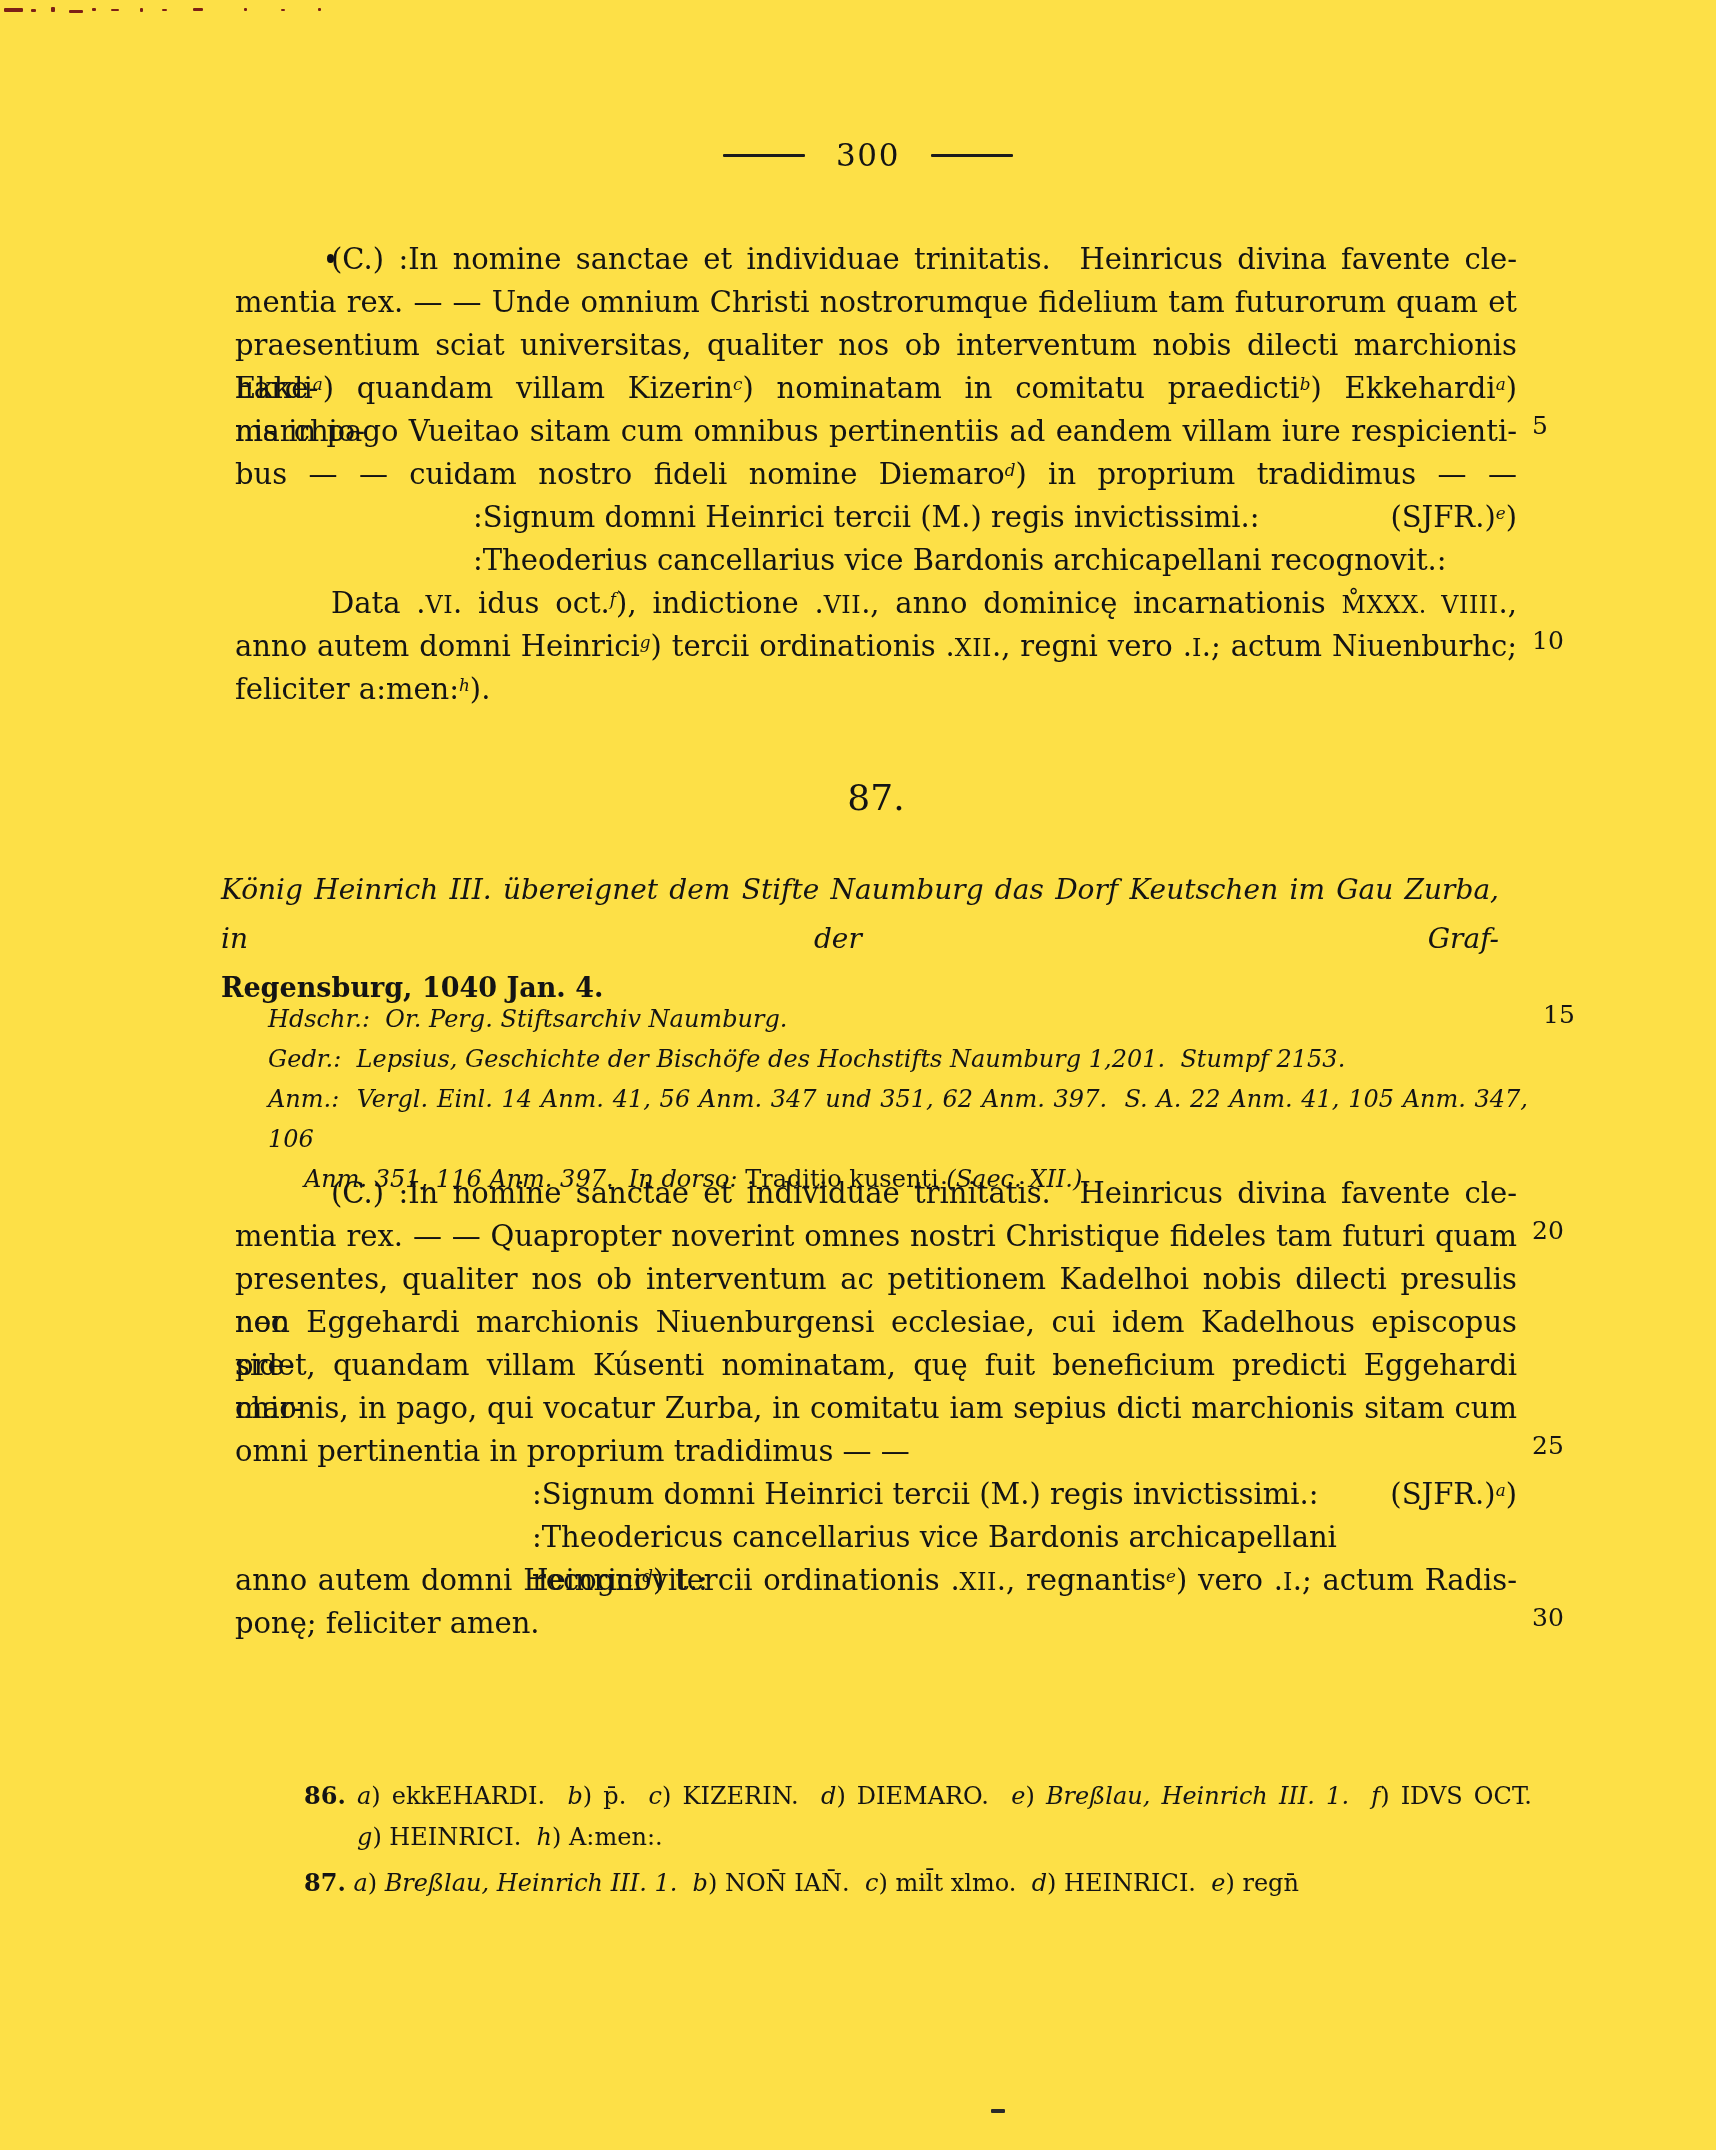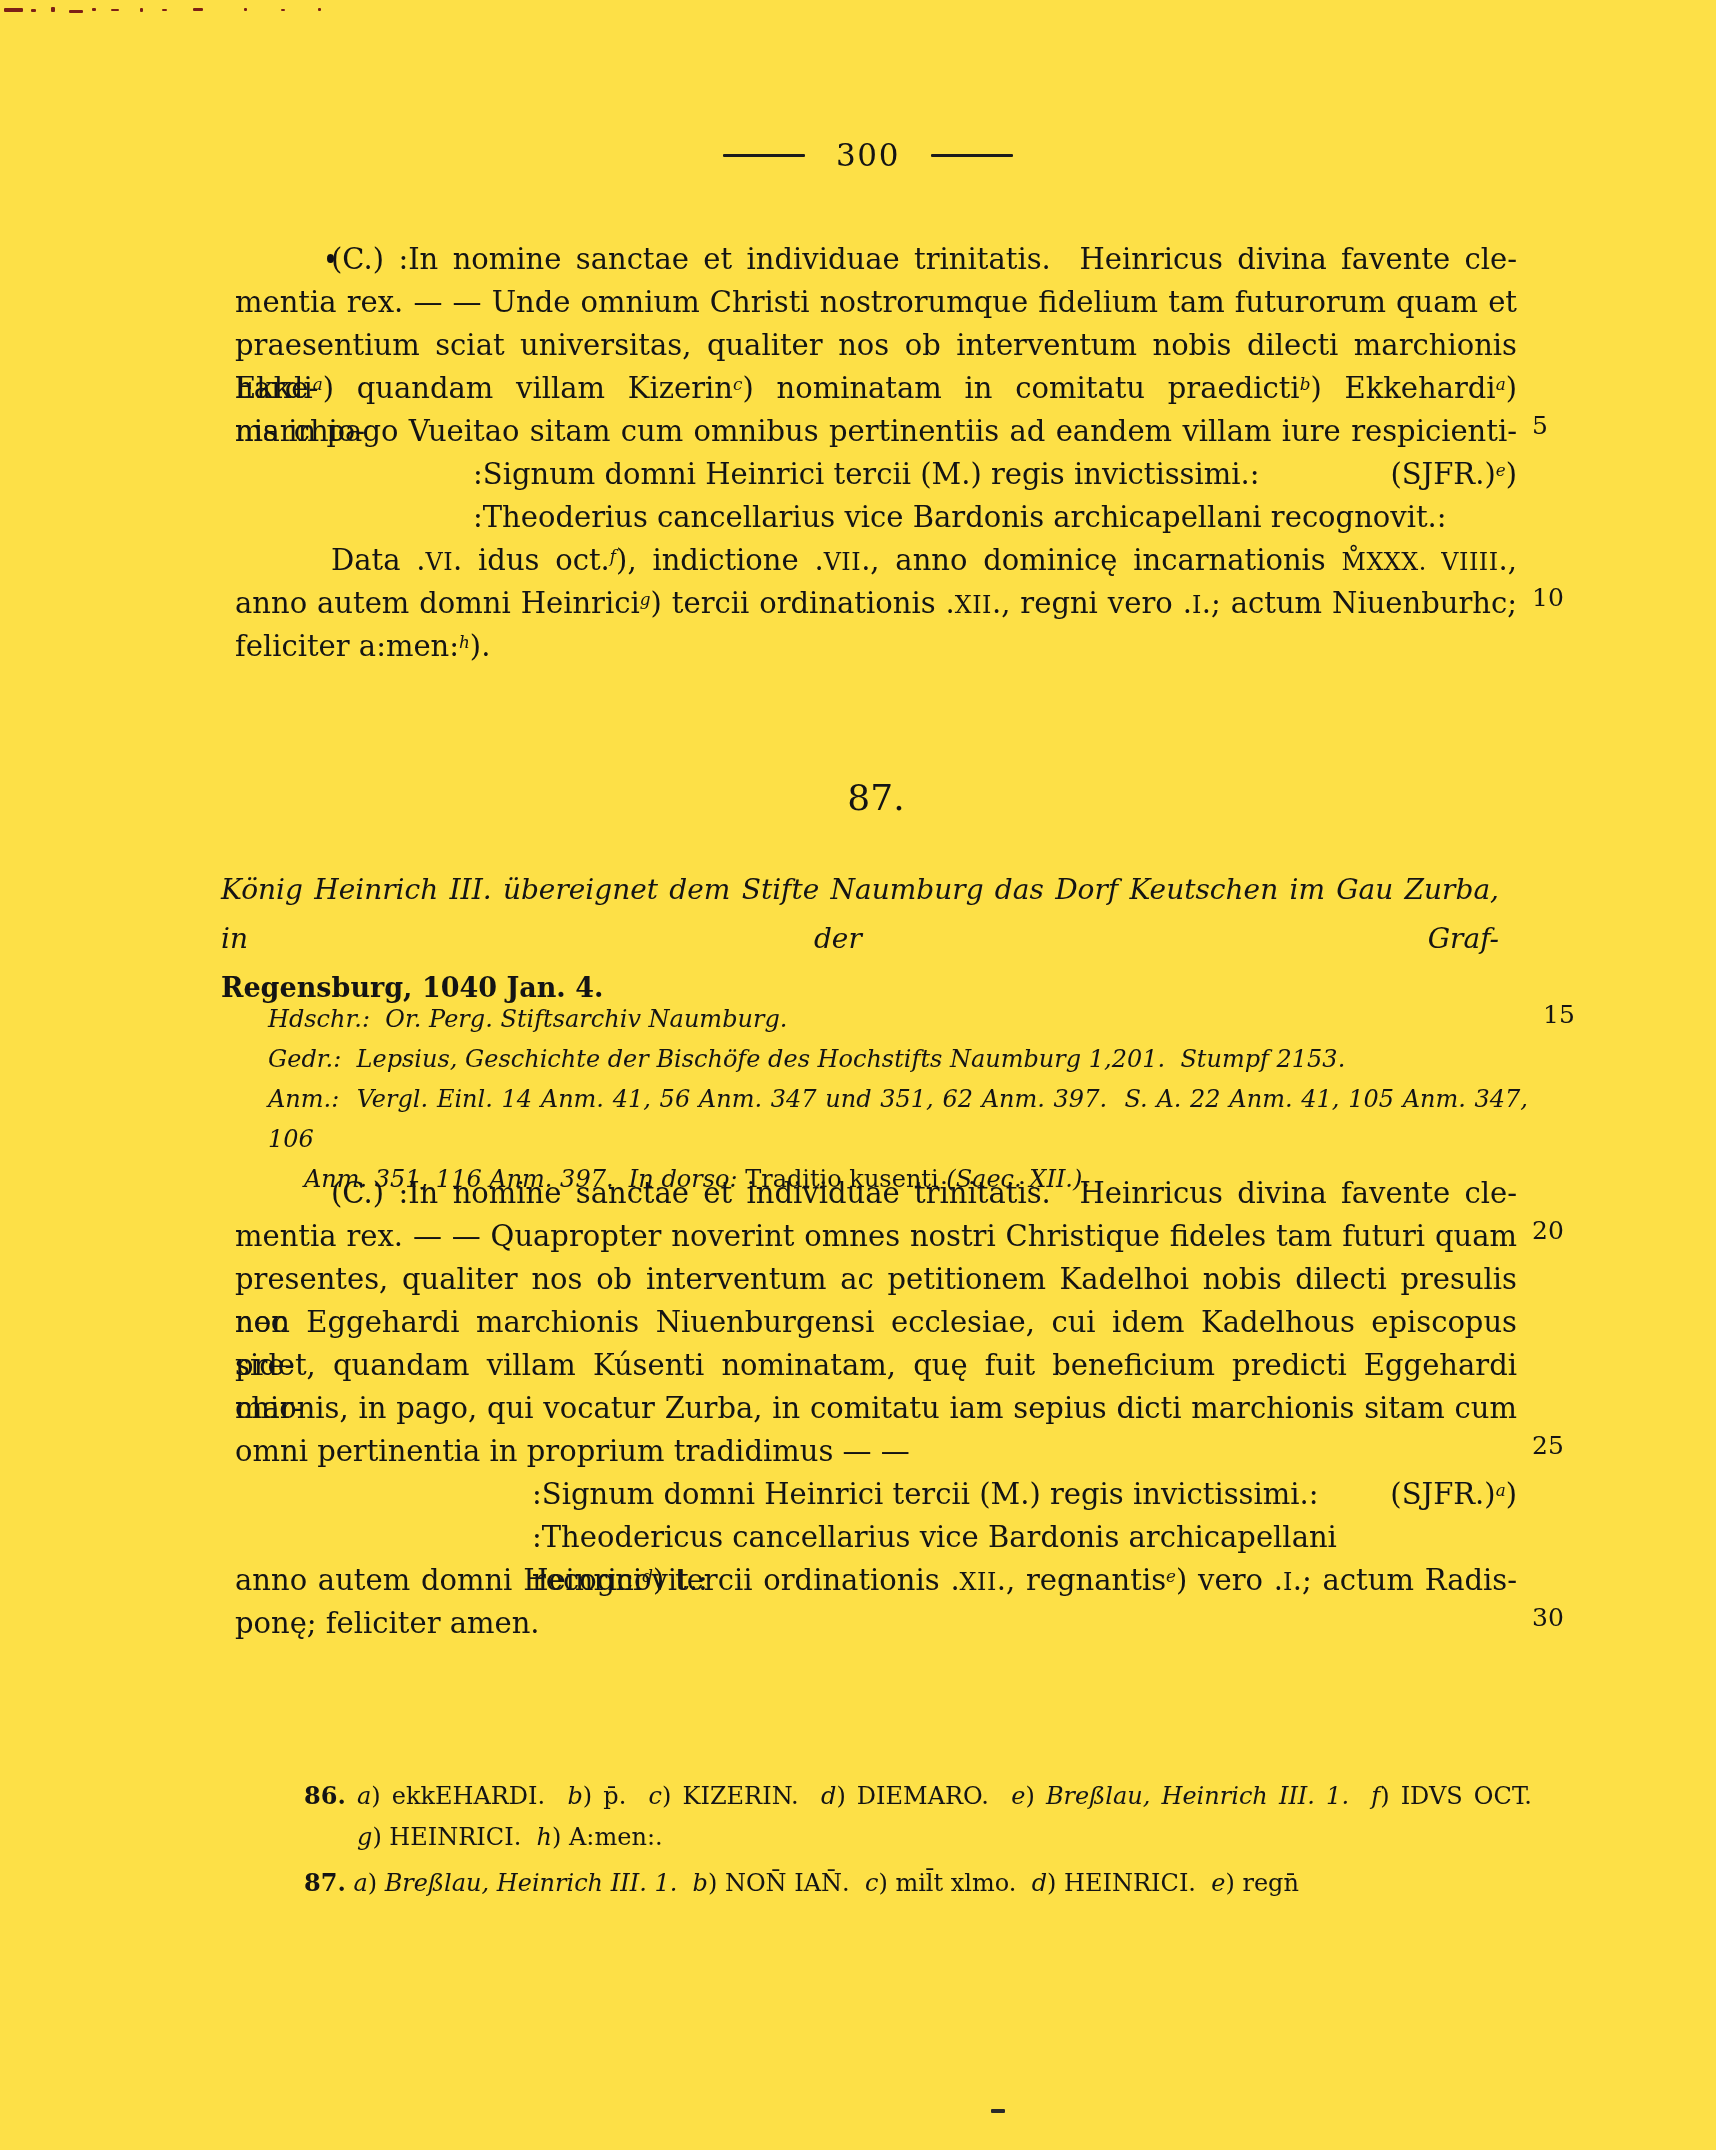--- a/index.html
+++ b/index.html
@@ -95,20 +95,21 @@
     <div class="pagenum">300</div>
     <div class="rule"></div>
   </div>
 
   <div class="block" style="top:238px;">
       <div class="tline j first">(C.) :In nomine sanctae et individuae trinitatis.&nbsp; Heinricus divina favente cle-</div>
       <div class="tline j">mentia rex. — — Unde omnium Christi nostrorumque fidelium tam futurorum quam et</div>
       <div class="tline j">praesentium sciat universitas, qualiter nos ob interventum nobis dilecti marchionis Ekke-</div>
       <div class="tline j">hardi<sup>a</sup>) quandam villam Kizerin<sup>c</sup>) nominatam in comitatu praedicti<sup>b</sup>) Ekkehardi<sup>a</sup>) marchio-</div>
       <div class="tline j">nis in pago Vueitao sitam cum omnibus pertinentiis ad eandem villam iure respicienti-<span class="mnum">5</span></div>
+      <div class="tline j">bus — — cuidam nostro fideli nomine Diemaro<sup>d</sup>) in proprium tradidimus — —</div>
       <div class="tline sig split">
         <span>:Signum domni Heinrici tercii (M.) regis invictissimi.:</span>
         <span>(SJFR.)<sup>e</sup>)</span>
       </div>
       <div class="tline sig">:Theoderius cancellarius vice Bardonis archicapellani recognovit.:</div>
       <div class="tline j first">Data .<span class="sc">VI</span>. idus oct.<sup>f</sup>), indictione .<span class="sc">VII</span>., anno dominicę incarnationis <span class="sc">M̊XXX. VIIII</span>.,</div>
       <div class="tline j">anno autem domni Heinrici<sup>g</sup>) tercii ordinationis .<span class="sc">XII</span>., regni vero .<span class="sc">I</span>.; actum Niuenburhc;<span class="mnum">10</span></div>
       <div class="tline">feliciter a:men:<sup>h</sup>).</div>
     </div>
 

